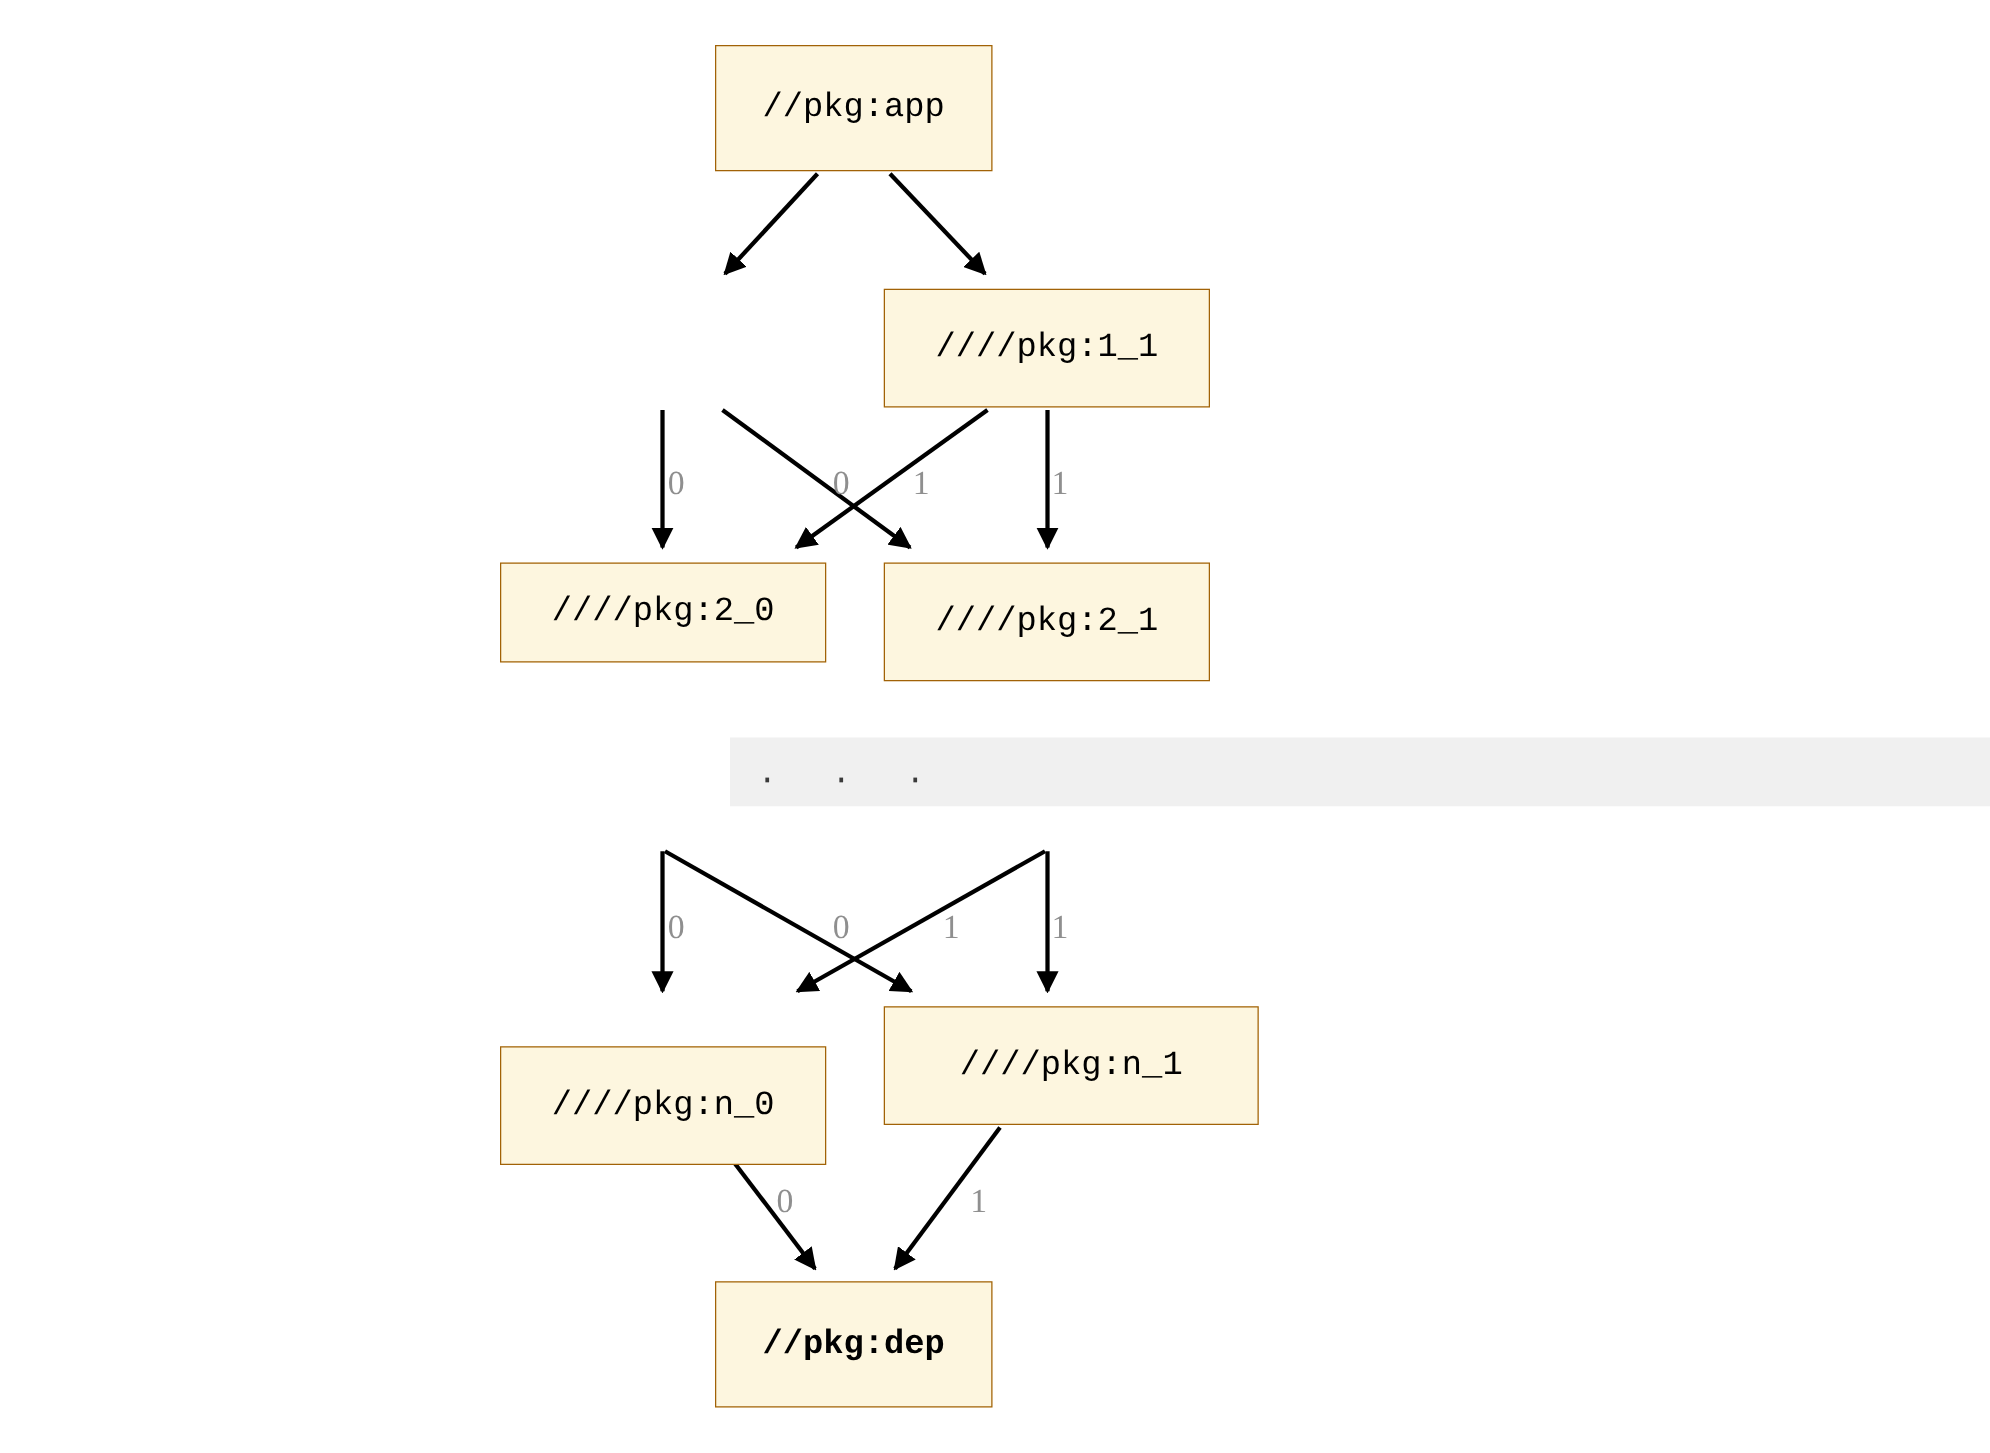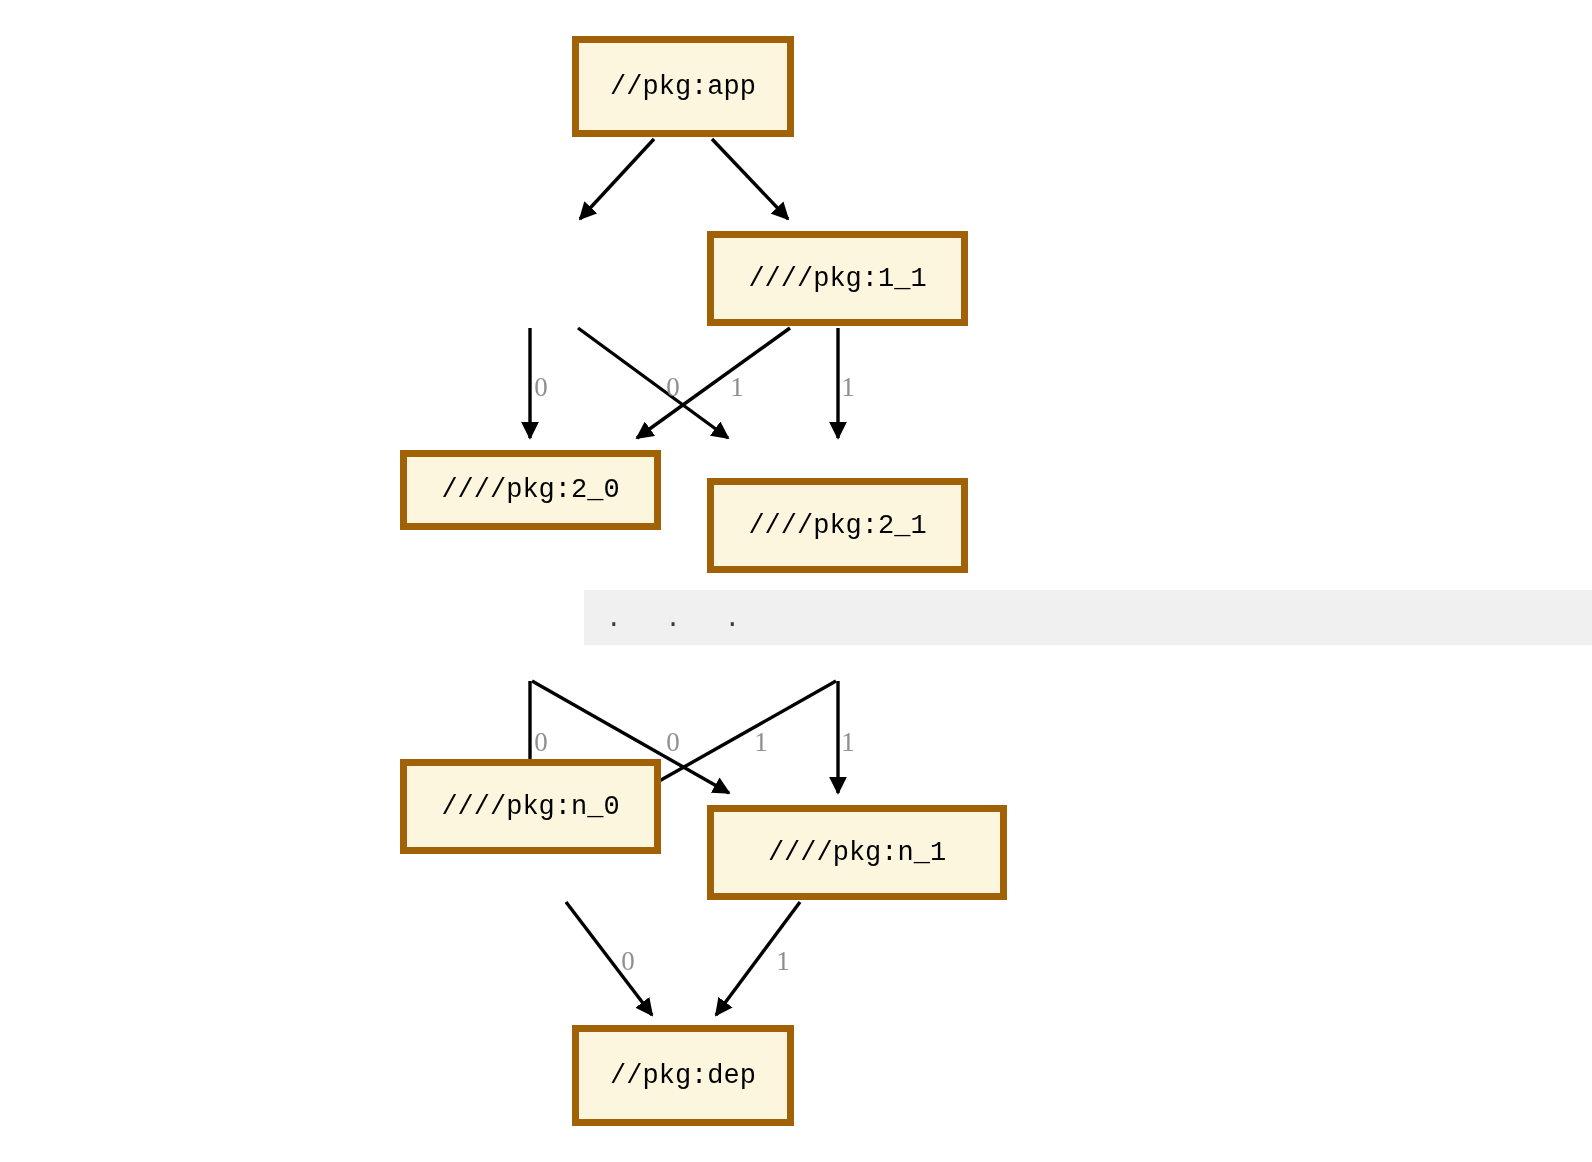--- a/index.html
+++ b/index.html
@@ -24,21 +24,21 @@
     left: 0;
     top: 0;
     width: 1592px;
     height: 1162px;
     pointer-events: none;
   }
   .node {
     position: absolute;
     box-sizing: border-box;
     background: #fdf6df;
-    border: 7px solid #a16207;
+    border: 1px solid #a16207;
     display: flex;
     align-items: center;
     justify-content: center;
     font-family: "Liberation Mono", "DejaVu Sans Mono", monospace;
     font-size: 27px;
     letter-spacing: 0px;
     color: #000000;
     white-space: nowrap;
   }
   .edge-label {
@@ -107,33 +107,33 @@
 
 
   <div class="node" style="left:707px; top:231px; width:261px; height:95px;">
     <span>////pkg:1_1</span>
   </div>
 
   <div class="node" style="left:400px; top:450px; width:261px; height:80px;">
     <span>////pkg:2_0</span>
   </div>
 
-  <div class="node" style="left:707px; top:450px; width:261px; height:95px;margin-top:28px;">
+  <div class="node" style="left:707px; top:450px; width:261px; height:95px;">
     <span>////pkg:2_1</span>
   </div>
 
-  <div class="node" style="left:400px; top:759px; width:261px; height:95px;">
+  <div class="node" style="left:400px; top:837px; width:261px; height:95px;">
     <span>////pkg:n_0</span>
   </div>
 
   <div class="node" style="left:707px; top:805px; width:300px; height:95px;">
     <span>////pkg:n_1</span>
   </div>
 
-  <div class="node" style="left:572px; top:1025px; width:222px; height:101px;">
+  <div class="node" style="left:572px; top:1025px; width:222px; height:101px;font-weight:bold;">
     <span>//pkg:dep</span>
   </div>
 
   <span class="edge-label" style="left:541px; top:387px;">0</span>
   <span class="edge-label" style="left:673px; top:387px;">0</span>
   <span class="edge-label" style="left:737px; top:387px;">1</span>
   <span class="edge-label" style="left:848px; top:387px;">1</span>
 
   <span class="edge-label" style="left:541px; top:742px;">0</span>
   <span class="edge-label" style="left:673px; top:742px;">0</span>

